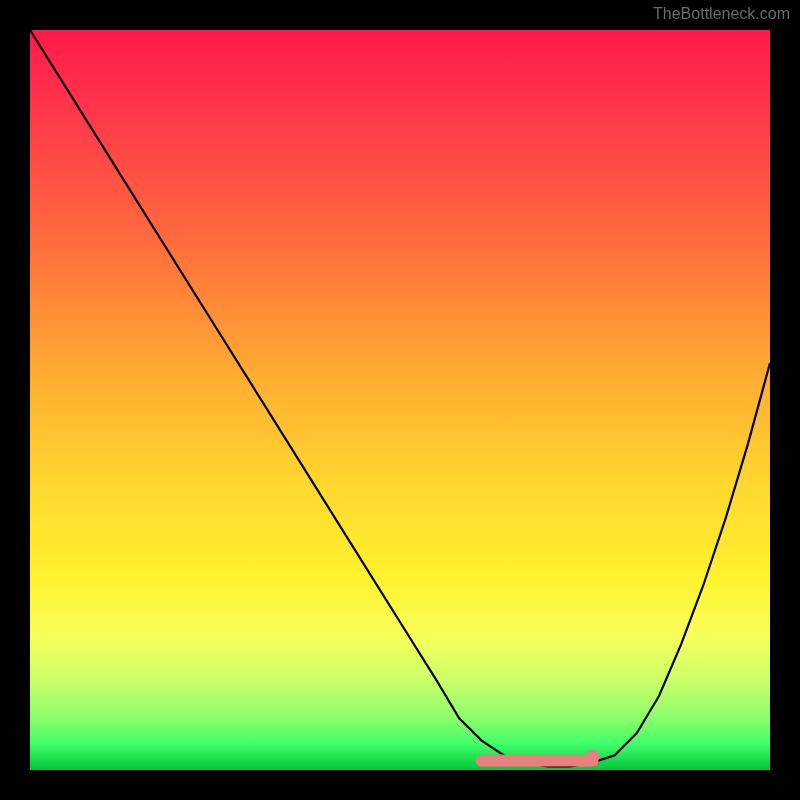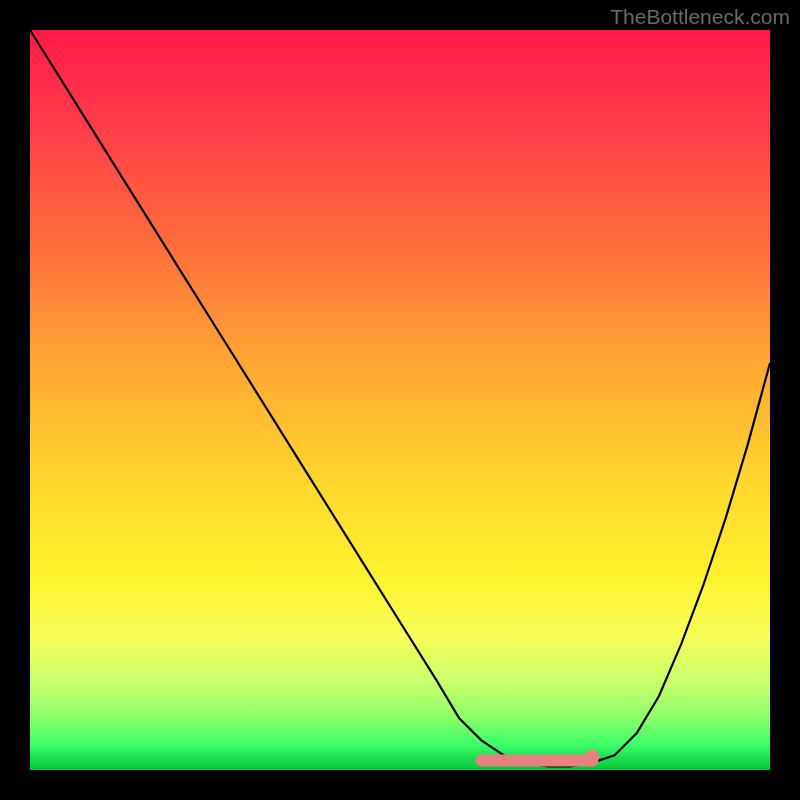--- a/index.html
+++ b/index.html
@@ -9,21 +9,21 @@
     height: 800px;
     background: #000;
     position: relative;
     font-family: Arial, sans-serif;
   }
   .watermark {
     position: absolute;
     top: 5px;
     right: 10px;
     color: #6a6a6a;
-    font-size: 21px;
+    font-size: 16px;
     font-weight: 500;
     z-index: 10;
   }
   .plot {
     position: absolute;
     left: 30px;
     top: 30px;
     width: 740px;
     height: 740px;
   }

